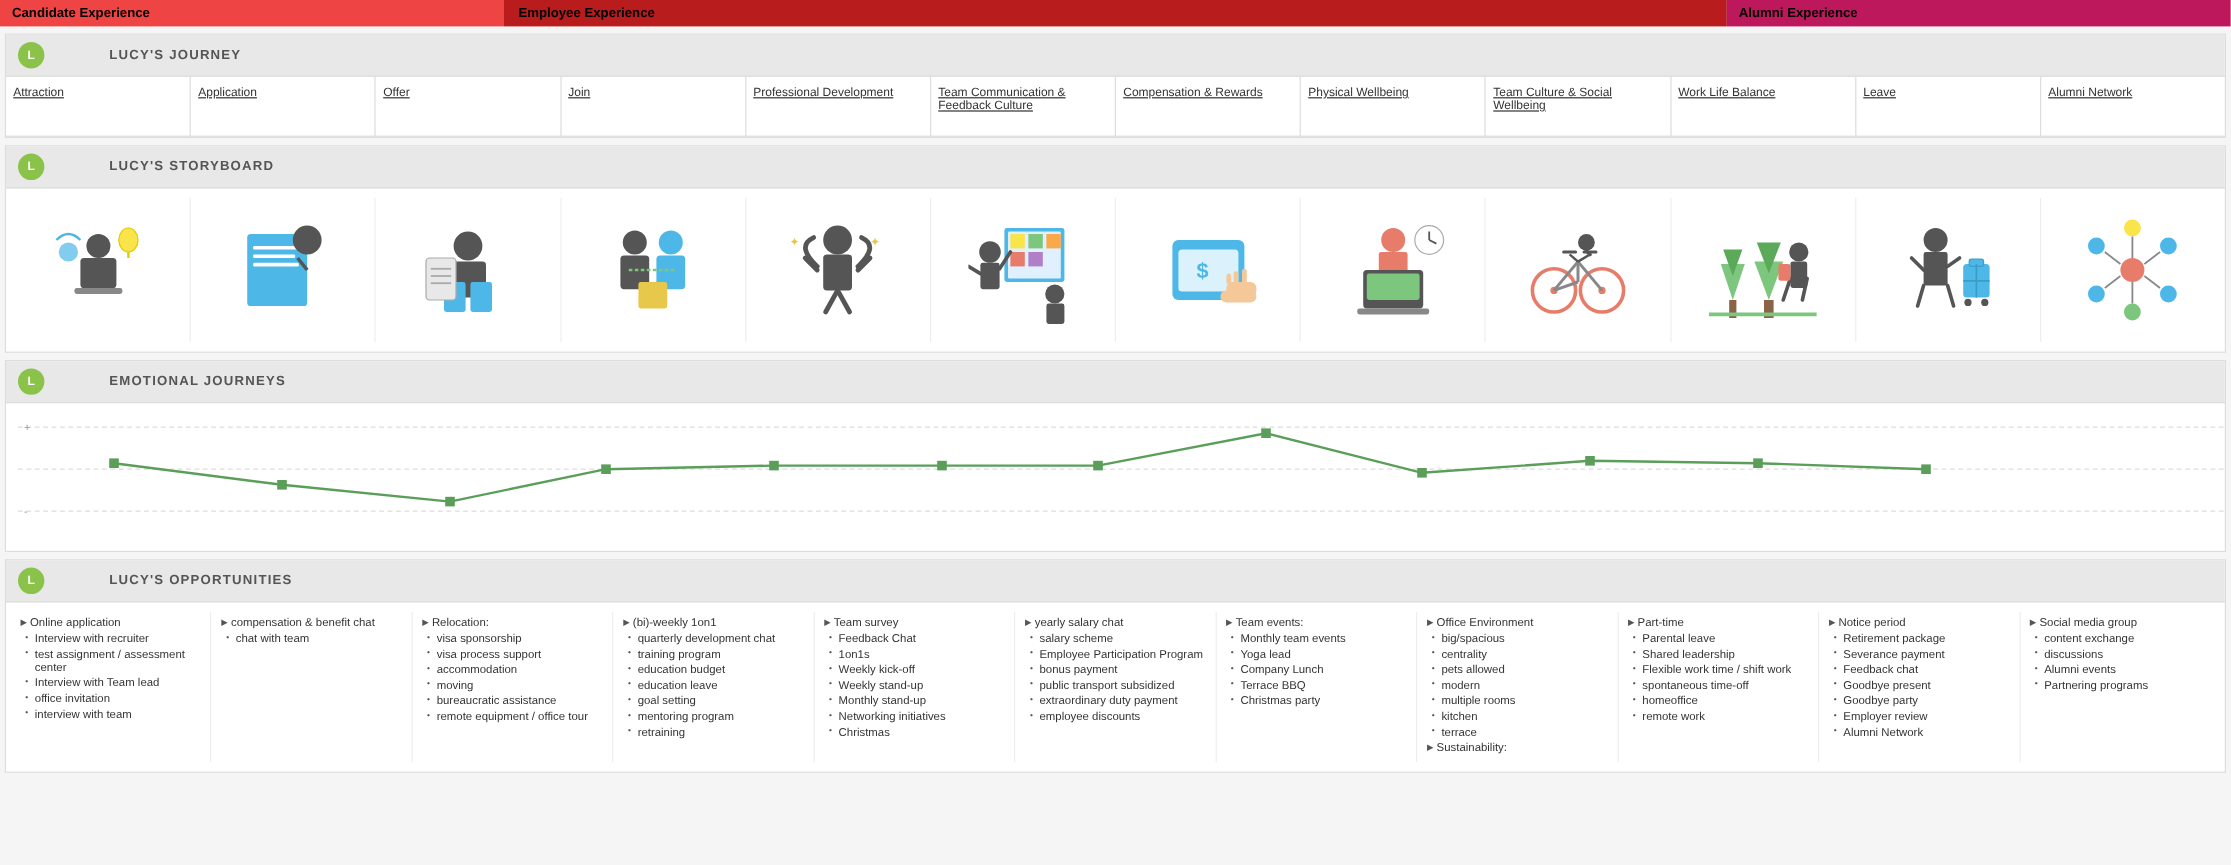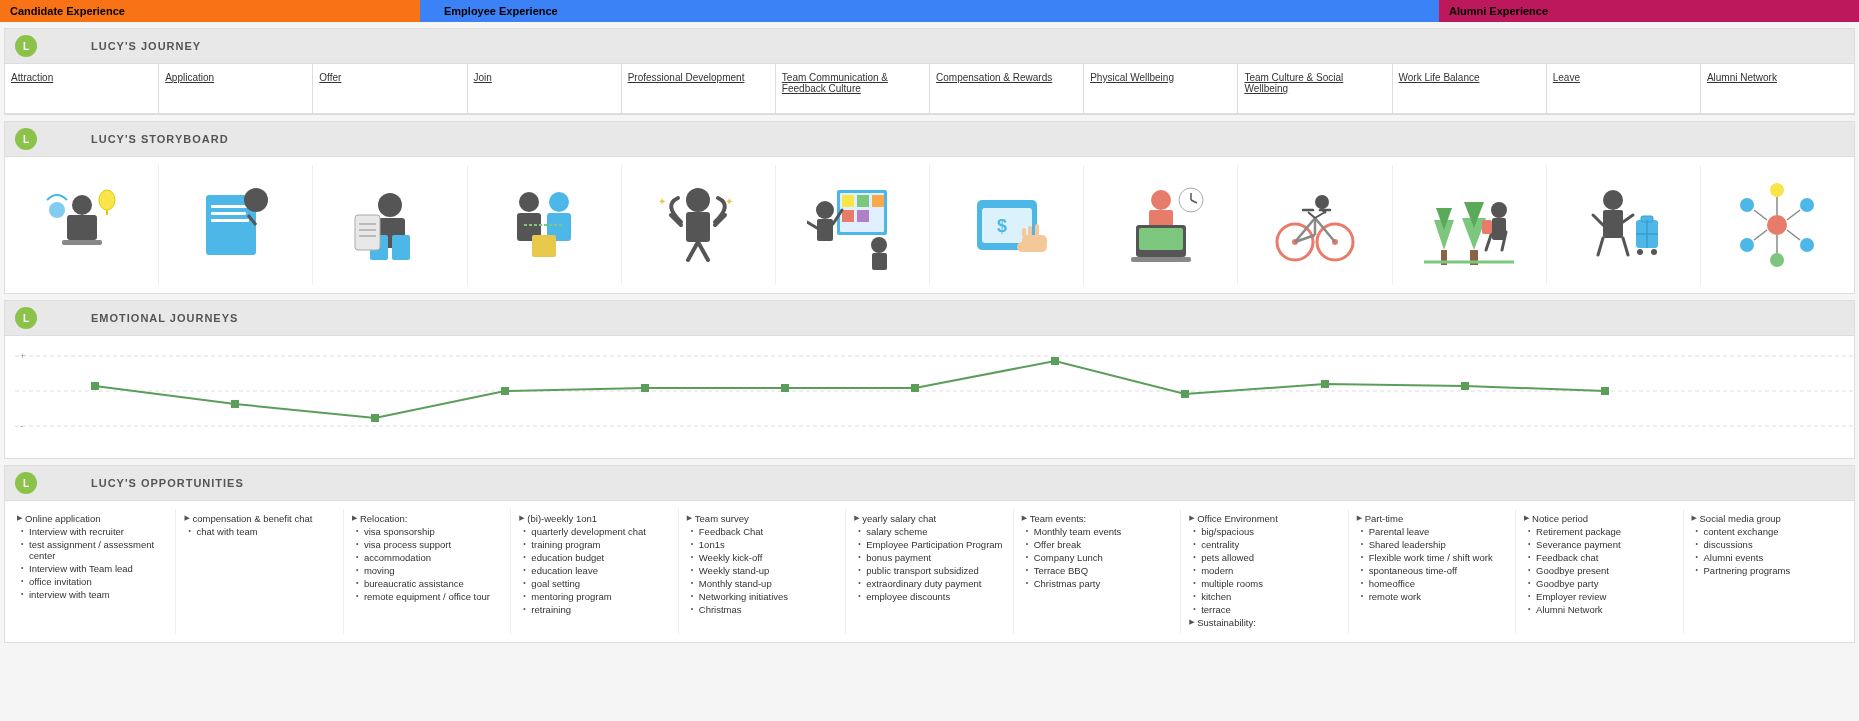--- a/index.html
+++ b/index.html
@@ -1,21 +1,21 @@
 <!DOCTYPE html>
 <html><head>
   <meta charset="utf-8">
   <style>
     * { box-sizing: border-box; margin: 0; padding: 0; }
     body { font-family: Arial, sans-serif; font-size: 11px; background: #f5f5f5; width: 1859px; overflow-x: hidden; }
 
     
     .experience-bar { display: flex; height: 22px; width: 100%; }
-    .exp-candidate { background: #f97316; flex: 0 0 420px; display: flex; align-items: center; padding-left: 10px; font-size: 11px; font-weight: bold; }
-    .exp-employee { background: #3b82f6; flex: 1; display: flex; align-items: center; padding-left: 24px; font-size: 11px; font-weight: bold; }
+    .exp-candidate { background: #ef4444; flex: 0 0 420px; display: flex; align-items: center; padding-left: 10px; font-size: 11px; font-weight: bold; }
+    .exp-employee { background: #b91c1c; flex: 1; display: flex; align-items: center; padding-left: 12px; font-size: 11px; font-weight: bold; }
     .exp-alumni { background: #be185d; flex: 0 0 420px; display: flex; align-items: center; padding-left: 10px; font-size: 11px; font-weight: bold; text-align: center; }
 
     
     .section-panel { background: #fff; margin: 6px 4px; border: 1px solid #ddd; }
     .section-header { background: #e8e8e8; padding: 6px 10px; display: flex; align-items: center; gap: 8px; border-bottom: 1px solid #ddd; }
     .avatar { width: 22px; height: 22px; border-radius: 50%; background: #8bc34a; display: flex; align-items: center; justify-content: center; color: white; font-size: 10px; font-weight: bold; }
     .section-title { font-size: 11px; font-weight: bold; letter-spacing: 1px; color: #555; margin-left: 46px; }
 
     
     .journey-nav { display: flex; width: 100%; }
@@ -366,21 +366,21 @@
         <div class="opp-item opp-sub">salary scheme</div>
         <div class="opp-item opp-sub">Employee Participation Program</div>
         <div class="opp-item opp-sub">bonus payment</div>
         <div class="opp-item opp-sub">public transport subsidized</div>
         <div class="opp-item opp-sub">extraordinary duty payment</div>
         <div class="opp-item opp-sub">employee discounts</div>
       </div>
       <div class="opp-col">
         <div class="opp-item">Team events:</div>
         <div class="opp-item opp-sub">Monthly team events</div>
-        <div class="opp-item opp-sub">Offer break</div>
+        <div class="opp-item opp-sub">Yoga lead</div>
         <div class="opp-item opp-sub">Company Lunch</div>
         <div class="opp-item opp-sub">Terrace BBQ</div>
         <div class="opp-item opp-sub">Christmas party</div>
       </div>
       <div class="opp-col">
         <div class="opp-item">Office Environment</div>
         <div class="opp-item opp-sub">big/spacious</div>
         <div class="opp-item opp-sub">centrality</div>
         <div class="opp-item opp-sub">pets allowed</div>
         <div class="opp-item opp-sub">modern</div>

